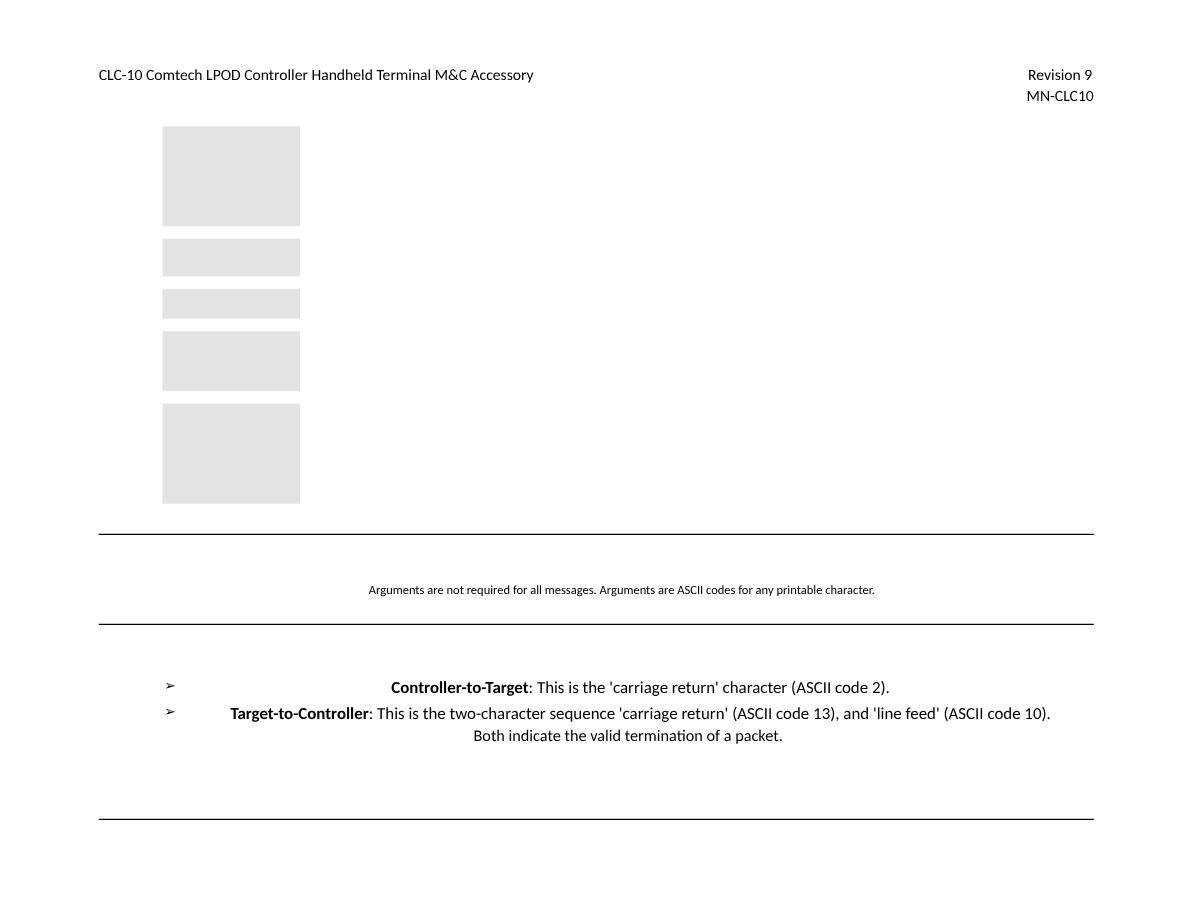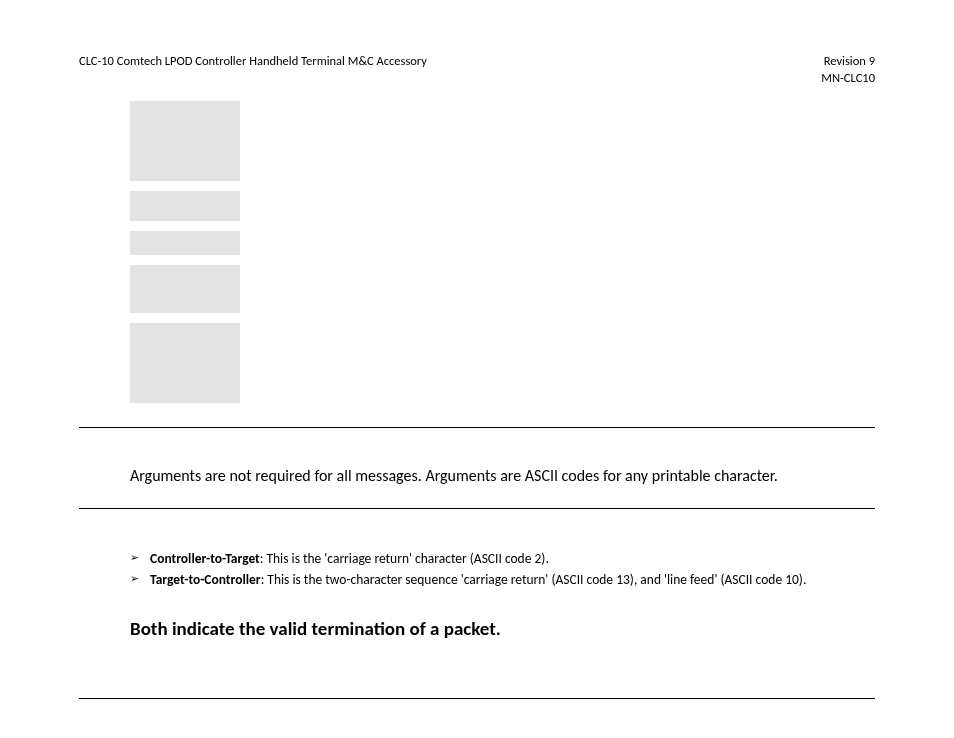--- a/index.html
+++ b/index.html
@@ -1,18 +1,19 @@
 <!DOCTYPE html>
 <html><head>
   <meta charset="utf-8">
   <style>
     * {
       margin: 0;
       padding: 0;
       box-sizing: border-box;
+      text-align: center;
     }
     body {
       font-family: Calibri, Arial, sans-serif;
       background: #ffffff;
       width: 954px;
       height: 738px;
       position: relative;
       padding: 53px 79px 0 79px;
     }
     .header {
@@ -45,21 +46,21 @@
     .box-5 { width: 110px; height: 80px; }
     .hr-line {
       border: none;
       border-bottom: 1px solid #000000;
       margin: 0;
     }
     .hr-after-boxes {
       margin-top: 24px;
     }
     .section-text {
-      font-size: 16px;
+      font-size: 10px;
       line-height: 1.5;
       margin-left: 51px;
       margin-right: 10px;
     }
     .arguments-section {
       margin-top: 36px;
       margin-bottom: 20px;
     }
     .hr-after-args {
       margin-top: 8px;
@@ -81,24 +82,22 @@
       font-size: 11px;
       line-height: 1.7;
     }
     .bullet-content {
       flex: 1;
     }
     .bullet-label {
       font-weight: bold;
     }
     .followup {
-      margin-top: 26px;
       margin-left: 51px;
-      font-size: 19px;
-      font-weight: bold;
+      font-size: 13px;
     }
     .bottom-line {
       margin-top: 58px;
     }
   </style>
 </head>
 <body>
 
 <div class="header">
   <div class="header-left">

